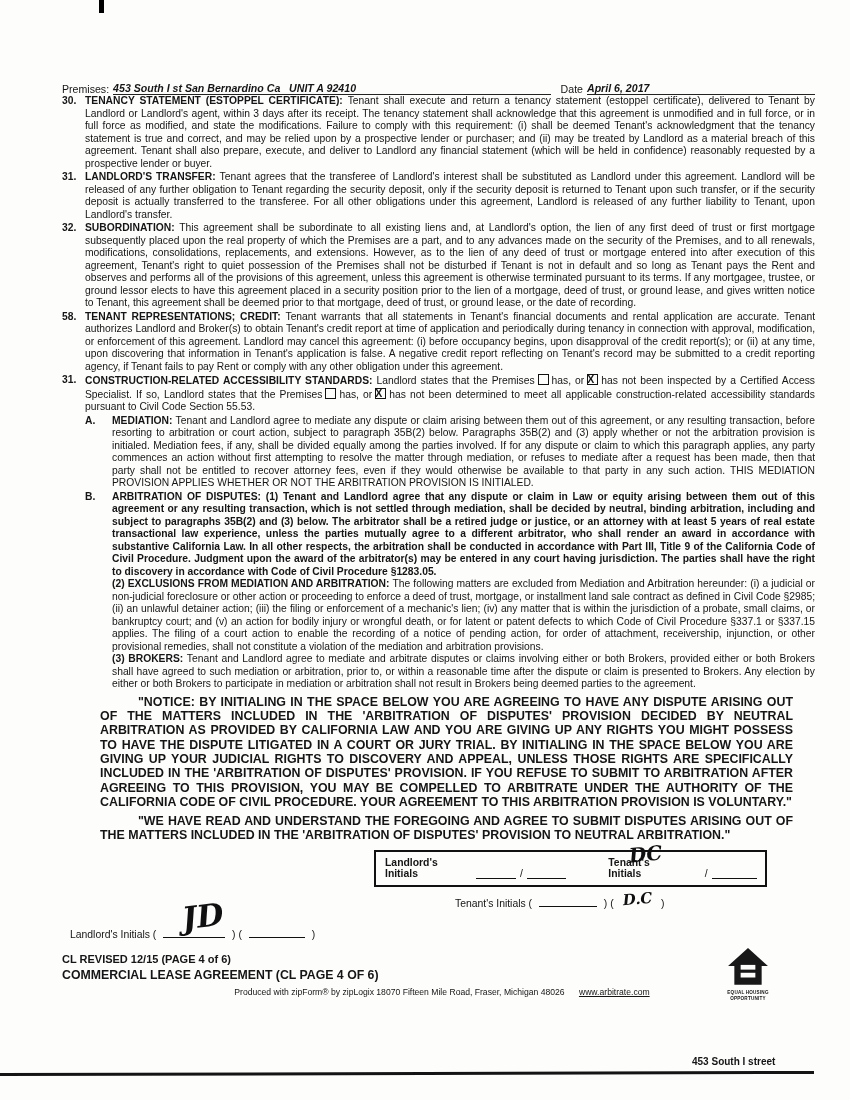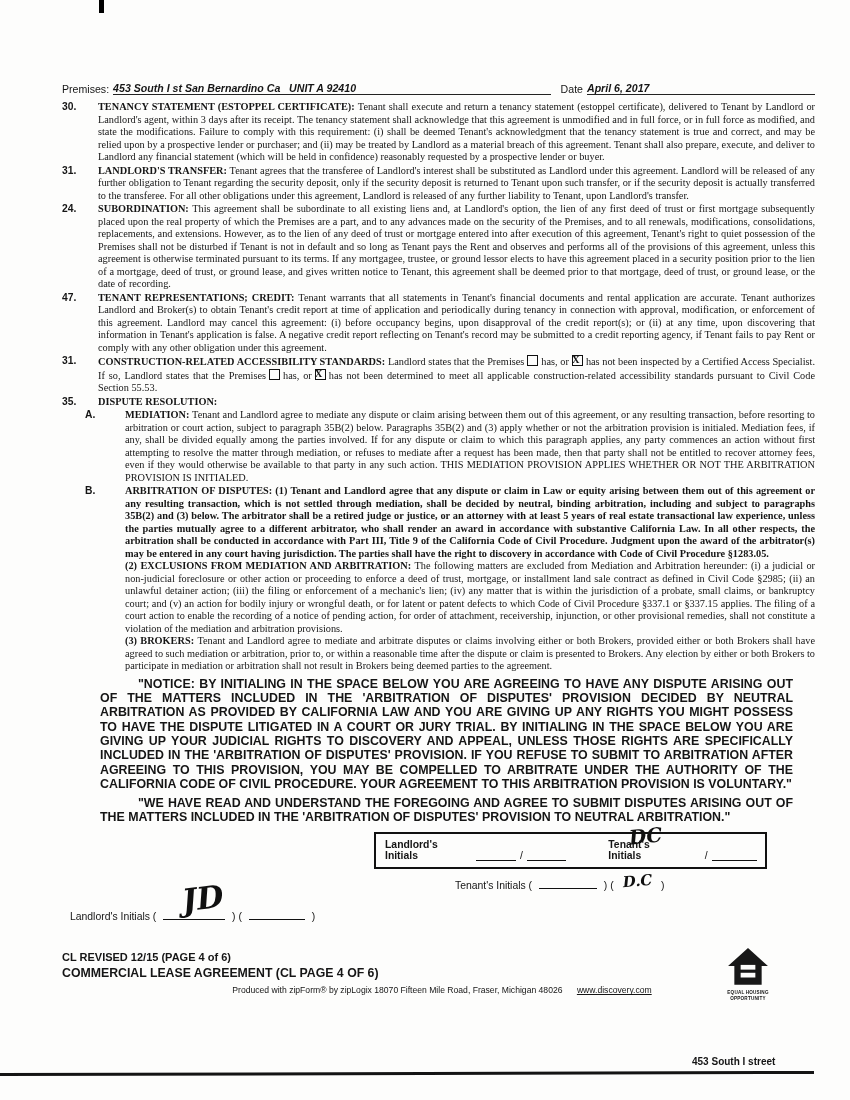--- a/index.html
+++ b/index.html
@@ -2,34 +2,34 @@
 <html><head>
 <meta charset="utf-8">
 <style>
   html,body{margin:0;padding:0;background:#e9e9e9;}
   .page{position:relative;width:850px;height:1100px;background:#fdfdfc;margin:0 auto;
         font-family:"Liberation Sans","DejaVu Sans",sans-serif;color:#151515;overflow:hidden;}
   .tick{position:absolute;left:99px;top:0;width:5px;height:13px;background:#000;}
   .content{position:absolute;left:62px;top:82px;width:753px;}
 
   
-  .hdr{display:flex;align-items:flex-end;font-size:10.6px;margin-bottom:6px;}
+  .hdr{display:flex;align-items:flex-end;font-size:10.6px;margin-bottom:0;}
   .hdr .lbl{white-space:pre;padding-right:4px;}
   .hgroup{display:flex;border-bottom:1.5px solid #222;align-items:flex-end;text-align:right;}
   .premises-group{flex:1;margin-right:10px;}
   .date-group{width:228px;}
   .biu{font-weight:bold;font-style:italic;white-space:pre;}
   .fill{flex:1;}
 
   
-  .clause{display:flex;font-size:10.3px;line-height:1.215;margin-bottom:1px;gap:13px;}
+  .clause{display:flex;font-size:10.3px;line-height:1.215;margin-bottom:1px;}
   .clause .num{flex:none;width:23px;font-weight:bold;}
   .clause.sub{padding-left:23px;}
   .clause.sub .num{width:27px;}
-  .clause .body{flex:1;text-align:justify;font-family:Liberation Serif, serif;}
+  .clause .body{flex:1;text-align:justify;}
   .cb{display:inline-block;width:9px;height:9px;border:1.3px solid #111;position:relative;
       vertical-align:-1px;margin:0 3px 0 3px;}
   .cb.checked::after{content:"X";position:absolute;left:-1px;top:-2px;font-size:10.5px;font-weight:bold;}
 
   
   .notice{font-size:12.4px;font-weight:bold;line-height:1.16;text-align:justify;
           margin:4px 22px 0 38px;text-indent:38px;}
 
   
   .ibox{position:relative;border:2px solid #111;width:372px;margin:8px 0 0 312px;
@@ -39,21 +39,21 @@
   .ibox-hw{position:absolute;left:253px;top:-10px;font-size:20px;transform:rotate(-6deg);}
 
   
   .sigzone{position:relative;height:64px;margin-top:2px;font-size:10.4px;}
   .sig-tenant{position:absolute;left:393px;top:4px;white-space:nowrap;}
   .sig-landlord{position:absolute;left:8px;top:38px;white-space:nowrap;}
   .hw-jd{position:absolute;left:112px;top:-29px;font-size:31px;transform:rotate(-7deg);}
   .hw-dc{display:inline-block;font-size:15px;transform:rotate(-5deg) translateY(-3px);}
 
   
-  .revision{font-size:11px;font-weight:bold;margin-top:16px;}
+  .revision{font-size:11px;font-weight:bold;margin-top:0;}
   .doctitle{font-size:12.3px;font-weight:bold;text-align:left;margin-top:3px;width:680px;}
   .produced{font-size:8.6px;margin-top:5px;width:640px;margin-left:60px;text-align:center;}
   .produced .url{text-decoration:underline;margin-left:12px;}
   .ref{position:absolute;left:692px;top:1056px;font-size:10px;font-weight:bold;}
   .eh-logo{position:absolute;left:724px;top:948px;width:48px;text-align:center;}
   .eh-cap{font-size:4.6px;font-weight:bold;line-height:1.25;letter-spacing:.2px;}
   .scanline{position:absolute;left:0;top:1072px;width:814px;height:3px;background:#141414;
             transform:rotate(-0.15deg);}
 </style>
 </head>
@@ -80,34 +80,30 @@
     <div>
         <div class="clause">
           <span class="num">30.</span>
           <div class="body"><b>TENANCY STATEMENT (ESTOPPEL CERTIFICATE): </b>Tenant shall execute and return a tenancy statement (estoppel certificate), delivered to Tenant by Landlord or Landlord's agent, within 3 days after its receipt. The tenancy statement shall acknowledge that this agreement is unmodified and in full force, or in full force as modified, and state the modifications. Failure to comply with this requirement: (i) shall be deemed Tenant's acknowledgment that the tenancy statement is true and correct, and may be relied upon by a prospective lender or purchaser; and (ii) may be treated by Landlord as a material breach of this agreement. Tenant shall also prepare, execute, and deliver to Landlord any financial statement (which will be held in confidence) reasonably requested by a prospective lender or buyer.</div>
         </div>
         <div class="clause">
           <span class="num">31.</span>
           <div class="body"><b>LANDLORD'S TRANSFER: </b>Tenant agrees that the transferee of Landlord's interest shall be substituted as Landlord under this agreement. Landlord will be released of any further obligation to Tenant regarding the security deposit, only if the security deposit is returned to Tenant upon such transfer, or if the security deposit is actually transferred to the transferee. For all other obligations under this agreement, Landlord is released of any further liability to Tenant, upon Landlord's transfer.</div>
         </div>
         <div class="clause">
-          <span class="num">24.</span>
+          <span class="num">32.</span>
           <div class="body"><b>SUBORDINATION: </b>This agreement shall be subordinate to all existing liens and, at Landlord's option, the lien of any first deed of trust or first mortgage subsequently placed upon the real property of which the Premises are a part, and to any advances made on the security of the Premises, and to all renewals, modifications, consolidations, replacements, and extensions. However, as to the lien of any deed of trust or mortgage entered into after execution of this agreement, Tenant's right to quiet possession of the Premises shall not be disturbed if Tenant is not in default and so long as Tenant pays the Rent and observes and performs all of the provisions of this agreement, unless this agreement is otherwise terminated pursuant to its terms. If any mortgagee, trustee, or ground lessor elects to have this agreement placed in a security position prior to the lien of a mortgage, deed of trust, or ground lease, and gives written notice to Tenant, this agreement shall be deemed prior to that mortgage, deed of trust, or ground lease, or the date of recording.</div>
         </div>
         <div class="clause">
-          <span class="num">47.</span>
+          <span class="num">58.</span>
           <div class="body"><b>TENANT REPRESENTATIONS; CREDIT: </b>Tenant warrants that all statements in Tenant's financial documents and rental application are accurate. Tenant authorizes Landlord and Broker(s) to obtain Tenant's credit report at time of application and periodically during tenancy in connection with approval, modification, or enforcement of this agreement. Landlord may cancel this agreement: (i) before occupancy begins, upon disapproval of the credit report(s); or (ii) at any time, upon discovering that information in Tenant's application is false. A negative credit report reflecting on Tenant's record may be submitted to a credit reporting agency, if Tenant fails to pay Rent or comply with any other obligation under this agreement.</div>
         </div>
         <div class="clause">
           <span class="num">31.</span>
           <div class="body"><b>CONSTRUCTION-RELATED ACCESSIBILITY STANDARDS: </b>Landlord states that the Premises<span class="cb"></span>has, or<span class="cb checked"></span>has not been inspected by a Certified Access Specialist. If so, Landlord states that the Premises<span class="cb"></span>has, or<span class="cb checked"></span>has not been determined to meet all applicable construction-related accessibility standards pursuant to Civil Code Section 55.53.</div>
-        </div>
-        <div class="clause">
-          <span class="num">35.</span>
-          <div class="body"><b>DISPUTE RESOLUTION:</b></div>
         </div>
         <div class="clause sub">
           <span class="num">A.</span>
           <div class="body"><b>MEDIATION: </b>Tenant and Landlord agree to mediate any dispute or claim arising between them out of this agreement, or any resulting transaction, before resorting to arbitration or court action, subject to paragraph 35B(2) below. Paragraphs 35B(2) and (3) apply whether or not the arbitration provision is initialed. Mediation fees, if any, shall be divided equally among the parties involved. If for any dispute or claim to which this paragraph applies, any party commences an action without first attempting to resolve the matter through mediation, or refuses to mediate after a request has been made, then that party shall not be entitled to recover attorney fees, even if they would otherwise be available to that party in any such action. THIS MEDIATION PROVISION APPLIES WHETHER OR NOT THE ARBITRATION PROVISION IS INITIALED.</div>
         </div>
         <div class="clause sub">
           <span class="num">B.</span>
           <div class="body"><b>ARBITRATION OF DISPUTES: (1) Tenant and Landlord agree that any dispute or claim in Law or equity arising between them out of this agreement or any resulting transaction, which is not settled through mediation, shall be decided by neutral, binding arbitration, including and subject to paragraphs 35B(2) and (3) below. The arbitrator shall be a retired judge or justice, or an attorney with at least 5 years of real estate transactional law experience, unless the parties mutually agree to a different arbitrator, who shall render an award in accordance with substantive California Law. In all other respects, the arbitration shall be conducted in accordance with Part III, Title 9 of the California Code of Civil Procedure. Judgment upon the award of the arbitrator(s) may be entered in any court having jurisdiction. The parties shall have the right to discovery in accordance with Code of Civil Procedure §1283.05.</b><br><b>(2) EXCLUSIONS FROM MEDIATION AND ARBITRATION: </b>The following matters are excluded from Mediation and Arbitration hereunder: (i) a judicial or non-judicial foreclosure or other action or proceeding to enforce a deed of trust, mortgage, or installment land sale contract as defined in Civil Code §2985; (ii) an unlawful detainer action; (iii) the filing or enforcement of a mechanic's lien; (iv) any matter that is within the jurisdiction of a probate, small claims, or bankruptcy court; and (v) an action for bodily injury or wrongful death, or for latent or patent defects to which Code of Civil Procedure §337.1 or §337.15 applies. The filing of a court action to enable the recording of a notice of pending action, for order of attachment, receivership, injunction, or other provisional remedies, shall not constitute a violation of the mediation and arbitration provisions.<br><b>(3) BROKERS: </b>Tenant and Landlord agree to mediate and arbitrate disputes or claims involving either or both Brokers, provided either or both Brokers shall have agreed to such mediation or arbitration, prior to, or within a reasonable time after the dispute or claim is presented to Brokers. Any election by either or both Brokers to participate in mediation or arbitration shall not result in Brokers being deemed parties to the agreement.</div>
         </div>
       </div>
@@ -145,21 +141,21 @@
         <span>) (</span>
         <span class="blank" style="width:56px;margin:0 4px;"></span>
         <span>)</span>
       </div>
     </div>
 
     <div class="revision">CL REVISED 12/15 (PAGE 4 of 6)</div>
     <div class="doctitle">COMMERCIAL LEASE AGREEMENT (CL PAGE 4 OF 6)</div>
     <div class="produced">
       <span>Produced with zipForm® by zipLogix  18070 Fifteen Mile Road, Fraser, Michigan 48026</span>
-      <span class="url">www.discovery.com</span>
+      <span class="url">www.arbitrate.com</span>
     </div>
   </div>
 
   <div class="ref">453 South I street</div>
 
   <div class="eh-logo">
     <svg width="42" height="38" viewBox="0 0 40 36">
       <path d="M20 0 L39 17 L33 17 L33 35 L7 35 L7 17 L1 17 Z" fill="#181818"></path>
       <rect x="13" y="16" width="14" height="4.5" fill="#fdfdfc"></rect>
       <rect x="13" y="23.5" width="14" height="4.5" fill="#fdfdfc"></rect>

